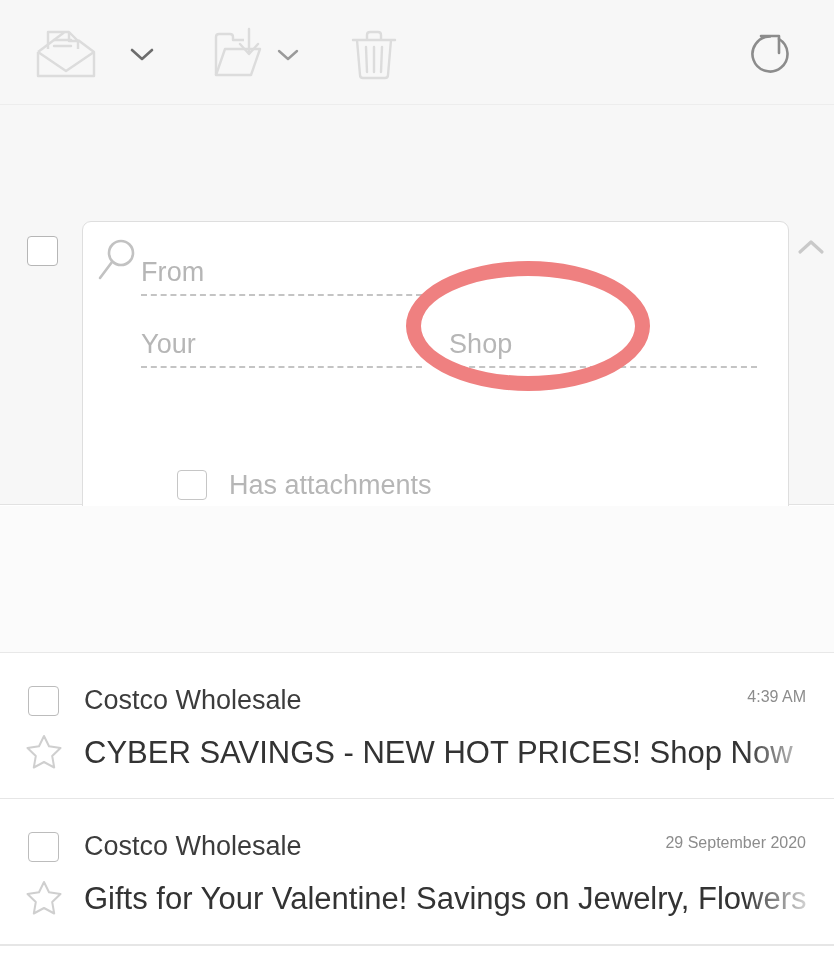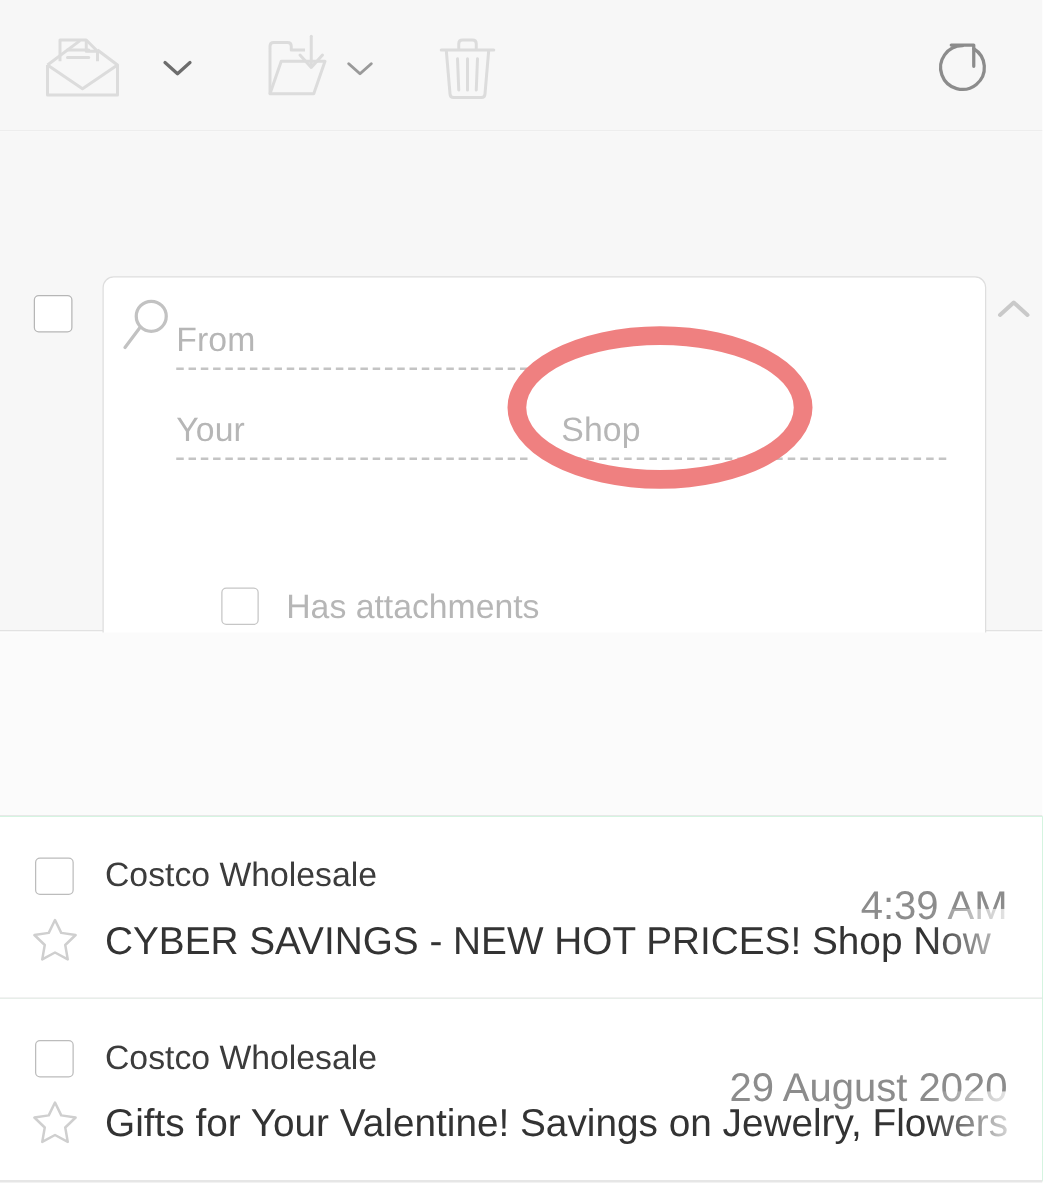--- a/index.html
+++ b/index.html
@@ -214,22 +214,22 @@
   }
   .mail-sender {
     position: absolute;
     left: 84px; top: 32px;
     font-size: 27px;
     color: #3c3c3c;
     white-space: nowrap;
   }
   .mail-date {
     position: absolute;
-    right: 28px; top: 53px;
-    font-size: 32px;
+    right: 28px; top: 35px;
+    font-size: 16px;
     color: #8c8c8c;
     white-space: nowrap;
   }
   .mail-subject-wrap {
     position: absolute;
     left: 84px; top: 74px;
     right: 0;
     height: 52px;
     overflow: hidden;
   }
@@ -403,21 +403,21 @@
     </div>
 
     <div class="mail-row">
       <div class="mail-check"></div>
       <div class="mail-star">
         <svg width="36" height="36" viewBox="0 0 36 36" fill="none" stroke="#cfcfcf" stroke-width="2" stroke-linejoin="round">
           <path d="M18 3 L23 13.3 L34.5 15 L26.2 23 L28.2 34.5 L18 29 L7.8 34.5 L9.8 23 L1.5 15 L13 13.3 Z"></path>
         </svg>
       </div>
       <div class="mail-sender">Costco Wholesale</div>
-      <div class="mail-date">29 August 2020</div>
+      <div class="mail-date">29 September 2020</div>
       <div class="mail-subject-wrap">
         <div class="mail-subject">Gifts for Your Valentine! Savings on Jewelry, Flowers</div>
         <div class="fade-mask"></div>
       </div>
     </div>
 
   </div>
 
   <div class="bottom-rule"></div>
 

